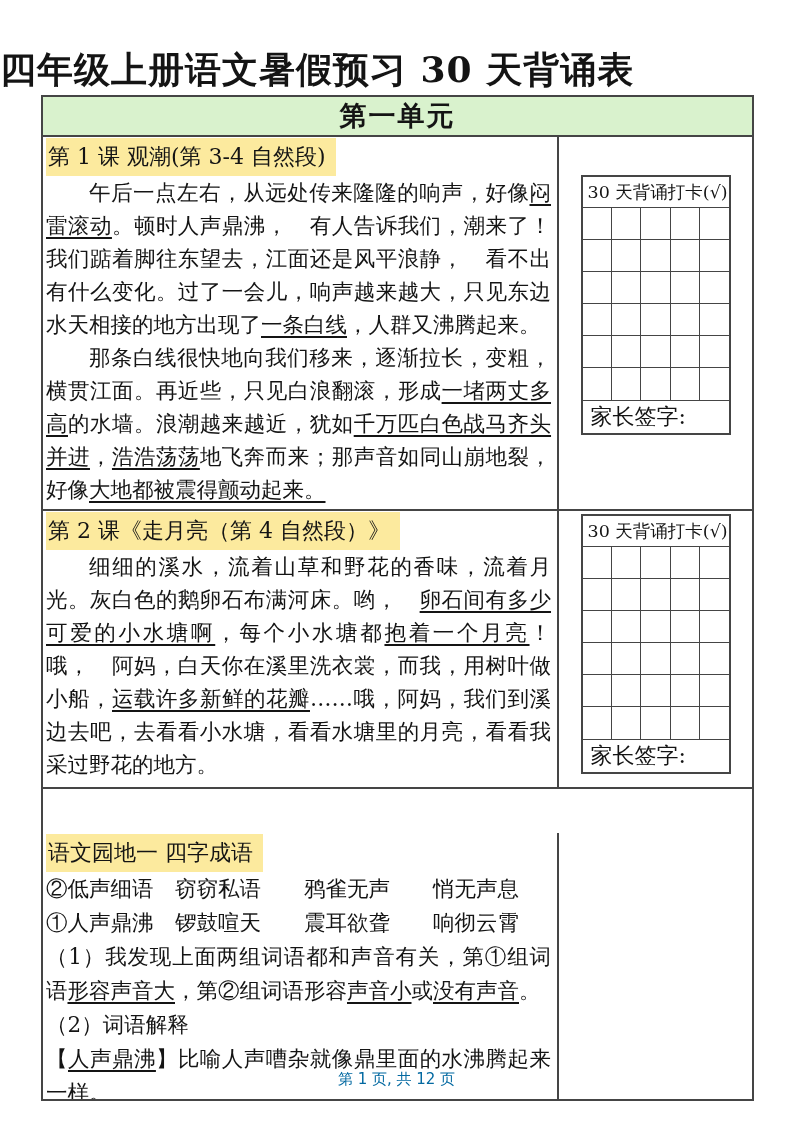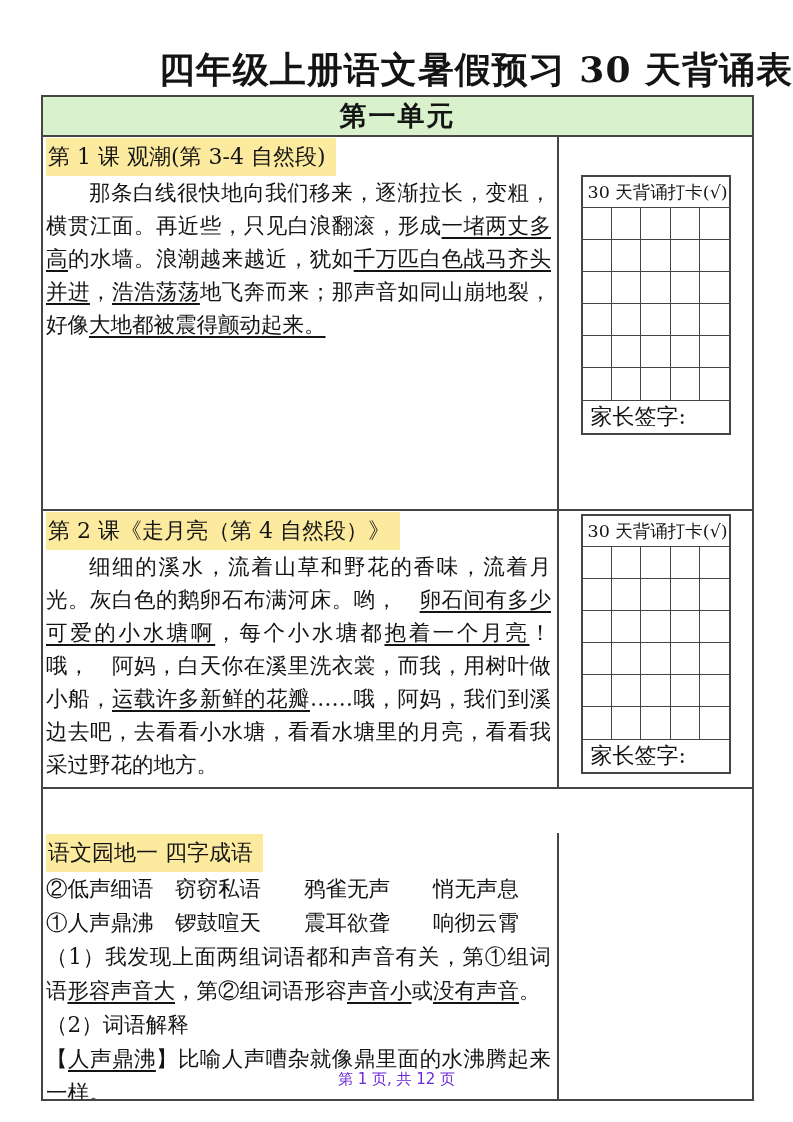--- a/index.html
+++ b/index.html
@@ -15,21 +15,21 @@
     width: 793px;
     height: 1122px;
     background: #ffffff;
     font-family: "DejaVu Serif", serif;
     color: var(--ink);
     overflow: hidden;
   }
   .doc-title {
     position: absolute;
     top: 46px; left: 0; width: 100%;
-    text-align: right;
+    text-align: left;
     font-size: 36px;
     font-weight: bold;
     letter-spacing: 1px;
     white-space: nowrap;
   }
   .rec-table {
     position: absolute;
     left: 41px; top: 95px;
     width: 713px;
     border: 2px solid var(--border);
@@ -105,39 +105,40 @@
     border-top: 1.5px solid var(--border);
     white-space: nowrap;
     overflow: hidden;
   }
   .page-footer {
     position: absolute;
     top: 1070px; left: 0; width: 100%;
     text-align: center;
     font-family: "DejaVu Sans", sans-serif;
     font-size: 15px;
-    color: #6d28d9;
+    color: #0369a1;
   }
 </style>
 </head>
 <body>
 
 <div class="page">
 
   <h1 class="doc-title">四年级上册语文暑假预习 30 天背诵表</h1>
 
   <div class="rec-table">
 
     <div class="unit-header">第一单元</div>
 
     <div class="row row-1">
       <div class="cell-left body-text">
         <div class="sec-header">
           <span class="hl">第 1 课 观潮(第 3-4 自然段)</span>
         </div>
+        <p class="indent"><span>午后一点左右，从远处传来隆隆的响声，好像</span><span class="u">闷雷滚动</span><span>。顿时人声鼎沸，　有人告诉我们，潮来了！我们踮着脚往东望去，江面还是风平浪静，　看不出有什么变化。过了一会儿，响声越来越大，只见东边水天相接的地方出现了</span><span class="u">一条白线</span><span>，人群又沸腾起来。</span></p>
         <p class="indent"><span>那条白线很快地向我们移来，逐渐拉长，变粗，横贯江面。再近些，只见白浪翻滚，形成</span><span class="u">一堵两丈多高</span><span>的水墙。浪潮越来越近，犹如</span><span class="u">千万匹白色战马齐头并进</span><span>，</span><span class="u">浩浩荡荡</span><span>地飞奔而来；那声音如同山崩地裂，好像</span><span class="u">大地都被震得颤动起来。</span></p>
       </div>
       <div class="cell-right pad-lg">
         <div class="punch-card">
           <div class="punch-header">30 天背诵打卡(√)</div>
           <div class="punch-grid">
               <div class="punch-grid-row">
                 <div class="punch-cell"></div>
                 <div class="punch-cell"></div>
                 <div class="punch-cell"></div>

